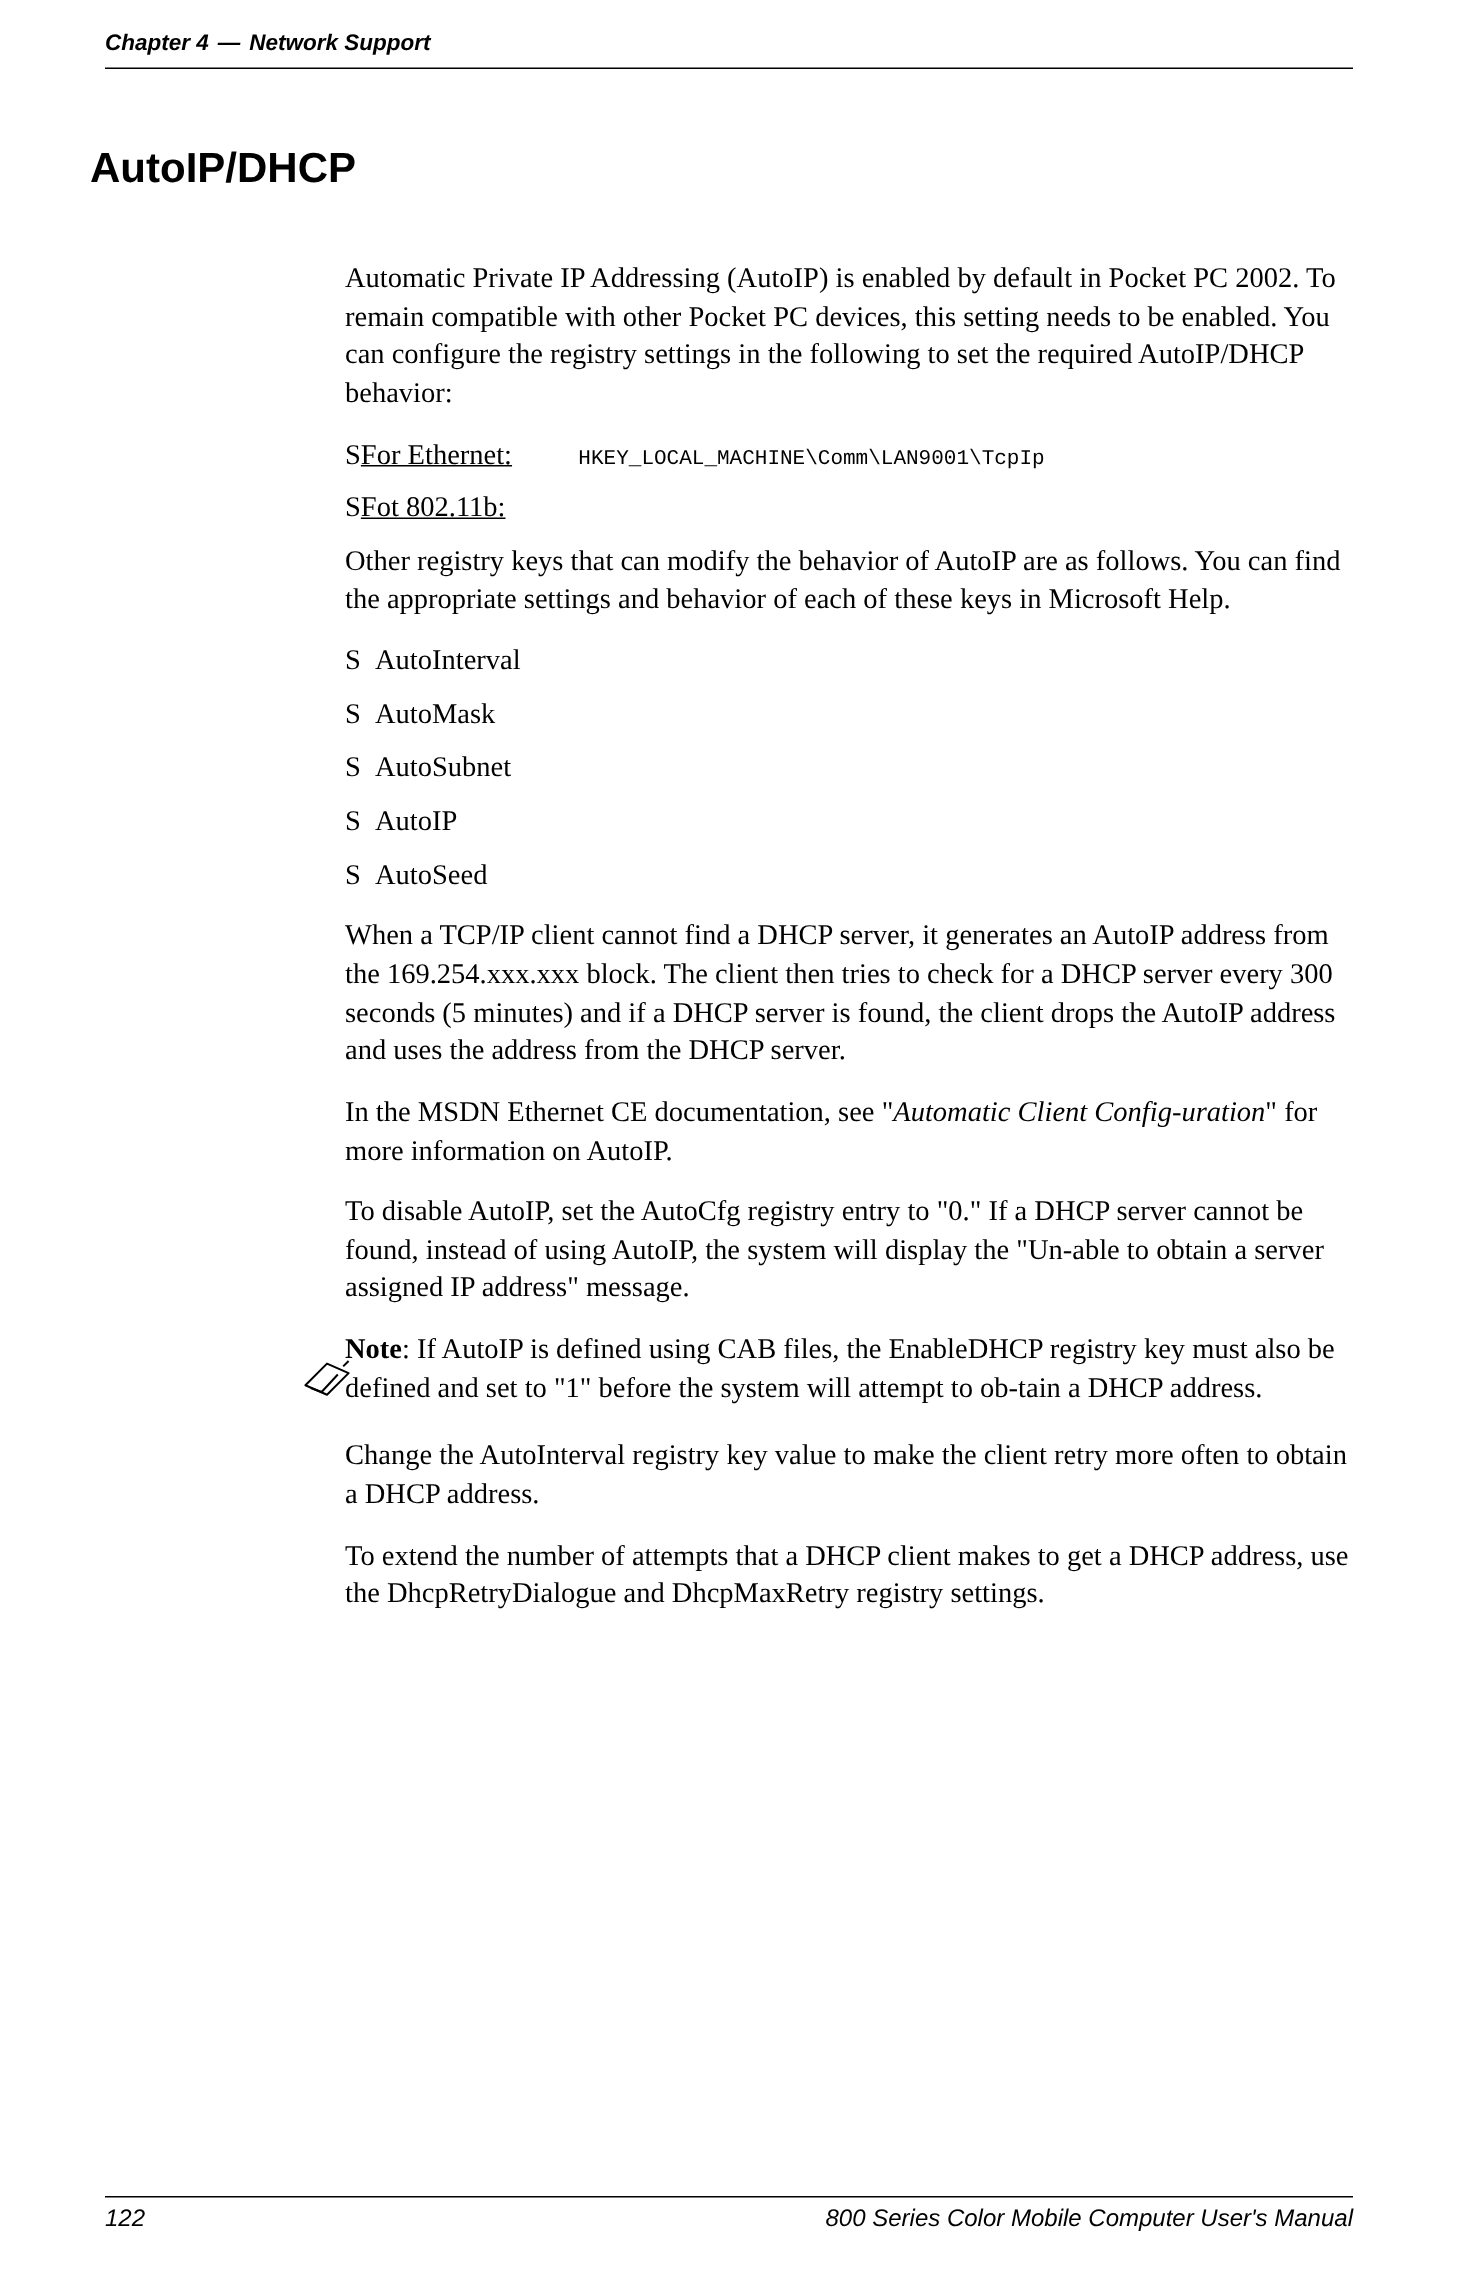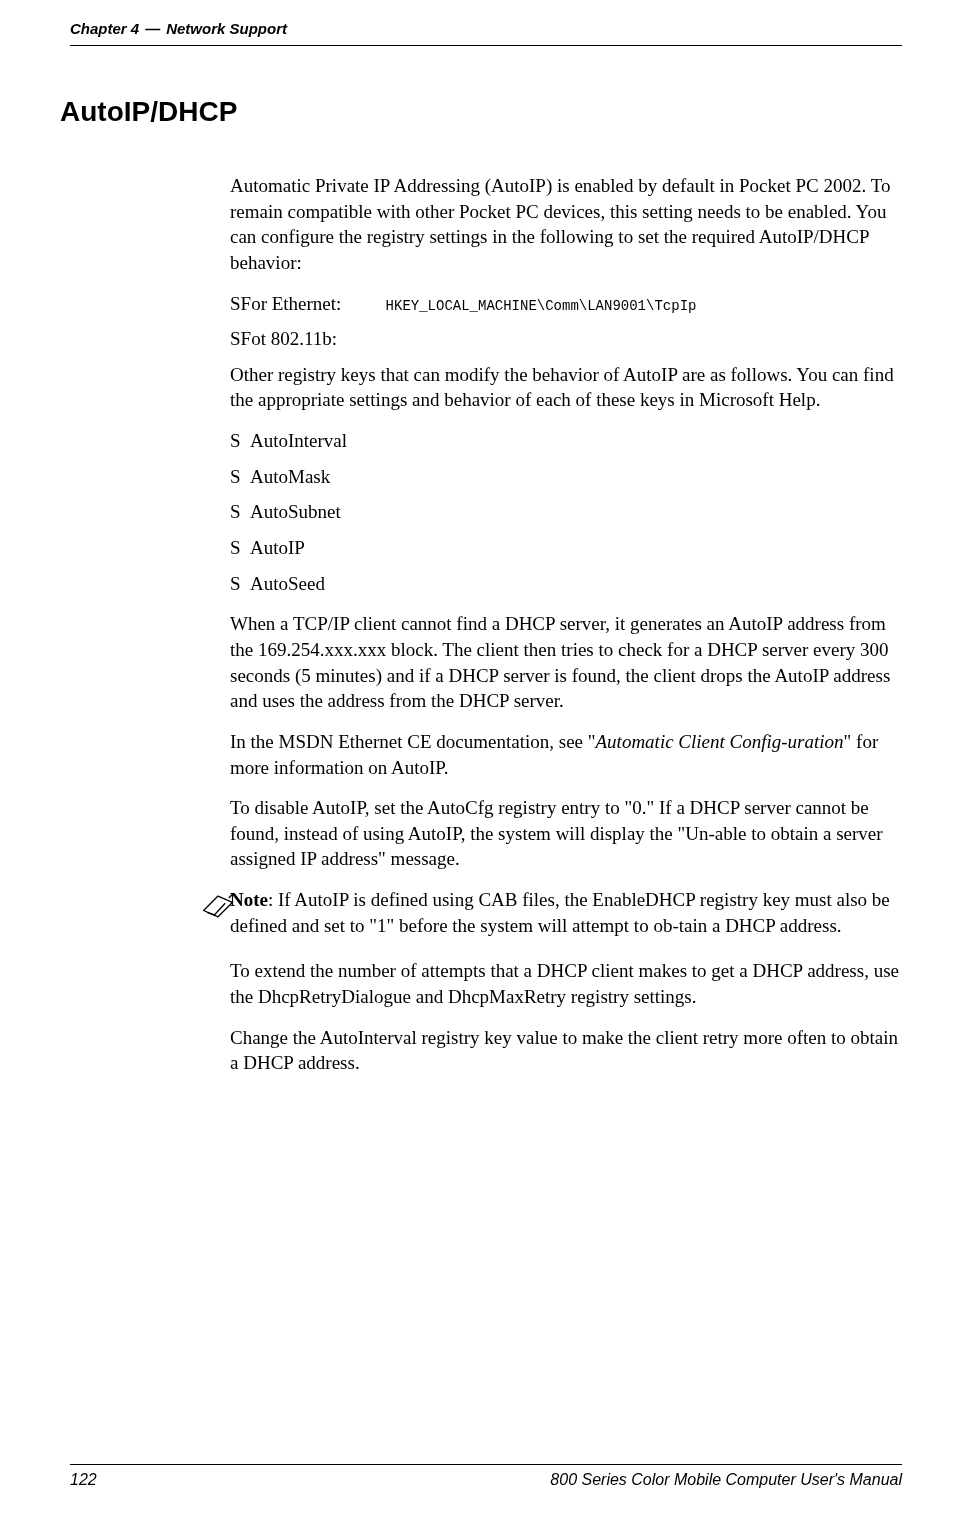--- a/index.html
+++ b/index.html
@@ -76,27 +76,28 @@
     .bullet-item .bullet-text {
       flex: 0 0 auto;
     }
     .registry-row {
       display: flex;
       align-items: baseline;
       margin-bottom: 10px;
     }
     .registry-row .reg-label-text {
       width: 145px;
+      text-decoration: underline;
     }
     .registry-row-2 .reg-label-text {
       width: 145px;
     }
     .note-row {
       display: flex;
-      align-items: flex-start;
+      align-items: flex-end;
       margin-left: 130px;
       margin-bottom: 20px;
     }
     .note-icon {
       width: 40px;
       flex-shrink: 0;
       margin-top: 5px;
     }
     .note-icon svg {
       width: 36px;
@@ -205,22 +206,22 @@
         <path d="M8 22 L16 25 L28 12"></path>
         <path d="M32 6 L36 2"></path>
       </svg>
     </div>
     <p class="note-text">
       <span class="note-bold">Note</span><span>: If AutoIP is defined using CAB files, the EnableDHCP registry key must also be defined and set to "1" before the system will attempt to ob-tain a DHCP address.</span>
     </p>
   </div>
 
   <div class="body-text">
+    <p class="paragraph">Change the AutoInterval registry key value to make the client retry more often to obtain a DHCP address.</p>
     <p class="paragraph">To extend the number of attempts that a DHCP client makes to get a DHCP address, use the DhcpRetryDialogue and DhcpMaxRetry registry settings.</p>
-    <p class="paragraph">Change the AutoInterval registry key value to make the client retry more often to obtain a DHCP address.</p>
   </div>
 
   <div class="footer">
     <hr class="footer-rule">
     <div class="footer-content">
       <span>122</span>
       <span>800 Series Color Mobile Computer User's Manual</span>
     </div>
   </div>
 </div>

